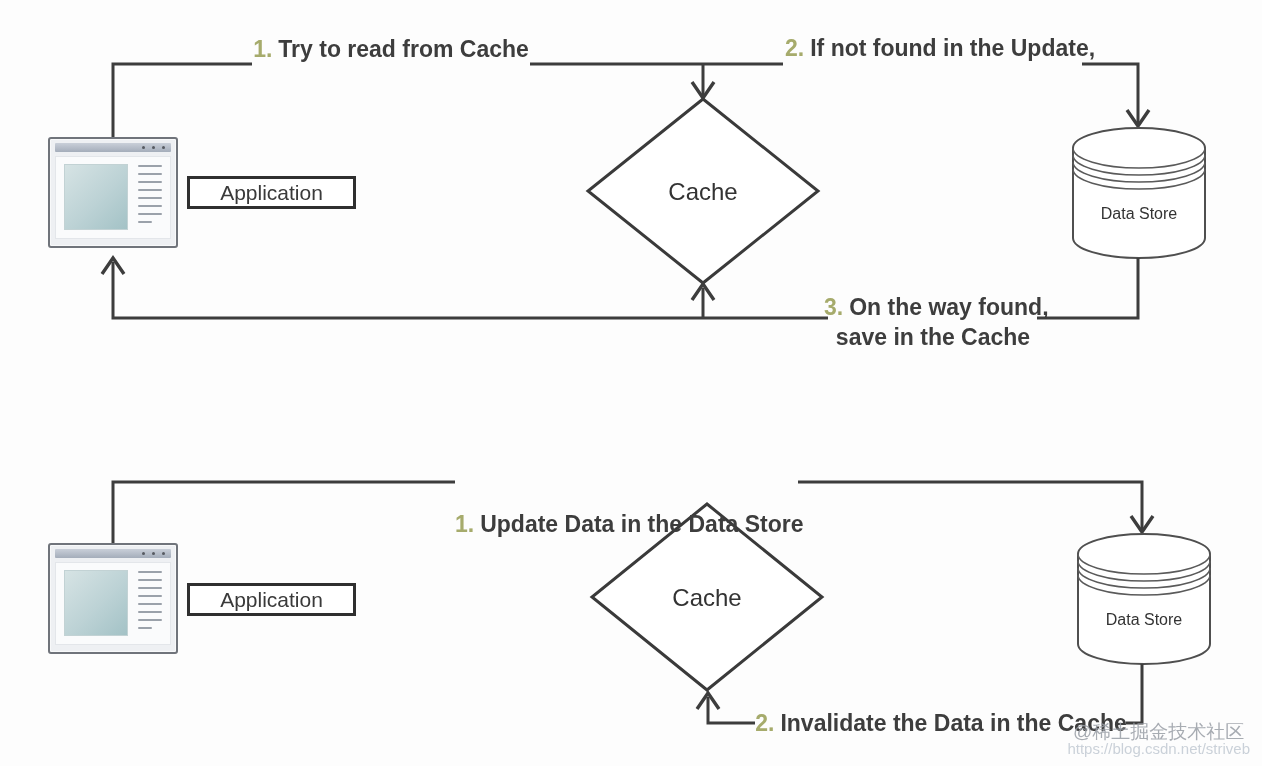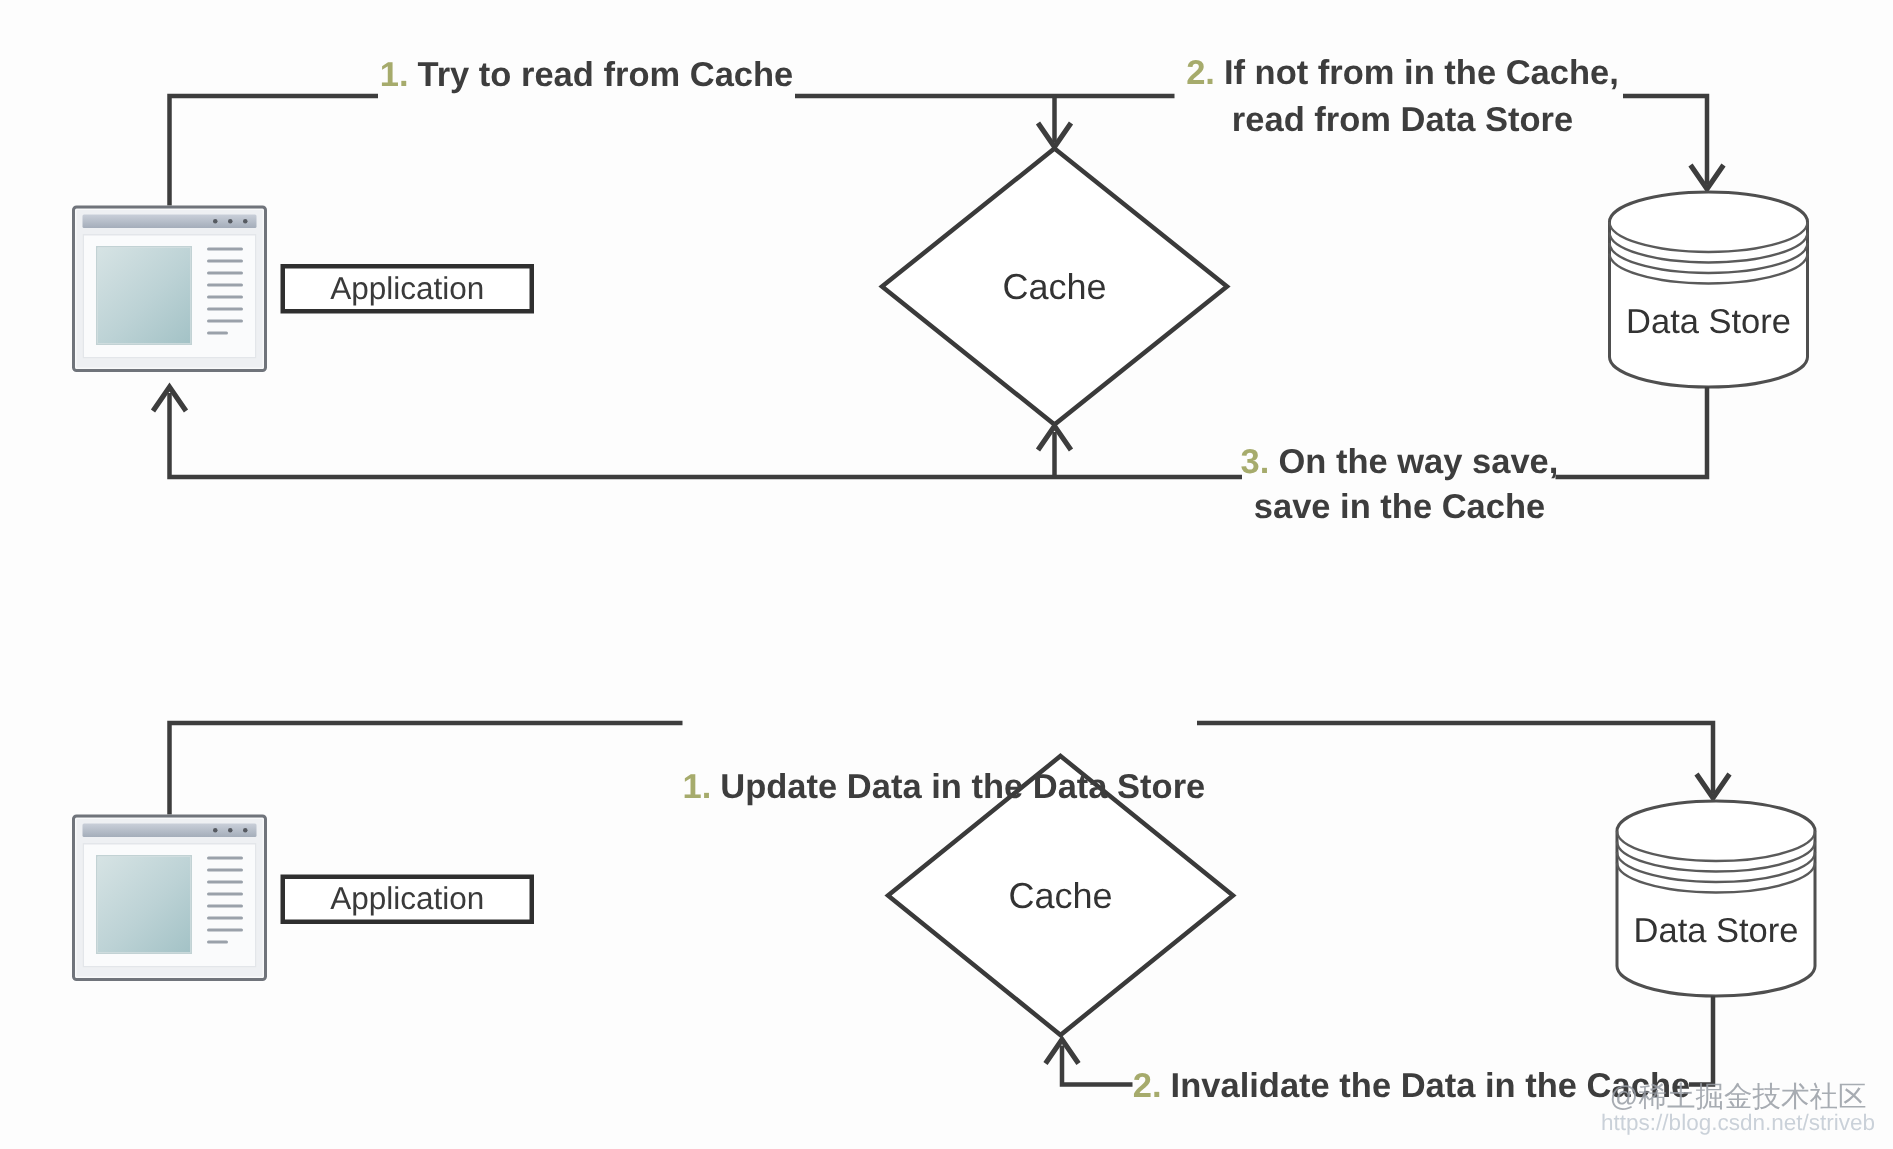--- a/index.html
+++ b/index.html
@@ -14,21 +14,21 @@
   .wire{fill:none;stroke:#3d3d3d;stroke-width:3;}
   .arrowhead{fill:none;stroke:#3d3d3d;stroke-width:3.4;stroke-linejoin:miter;}
   .diamond{fill:#ffffff;stroke:#3a3a3a;stroke-width:3;}
   .cyl{fill:#ffffff;stroke:#4f4f4f;stroke-width:2;}
   .cyl-arc{fill:none;stroke:#5a5a5a;stroke-width:1.6;}
 
   .txt{position:absolute;text-align:center;color:#3d3d3d;}
   .step{font-size:23px;font-weight:bold;line-height:30px;white-space:nowrap;}
   .step .num{color:#a6ab6c;margin-right:6px;}
   .shape-label{font-size:24px;line-height:32px;color:#333;}
-  .ds-label{font-size:23px;}
+  .ds-label{font-size:16px;}
 
   .app-window{
     position:absolute;width:130px;height:111px;box-sizing:border-box;
     background:#eef0f3;border:2px solid #70747b;border-radius:3px;
     padding:2px 5px 5px 5px;
     box-shadow:0 0 0 1px rgba(255,255,255,.6) inset;
   }
   .app-titlebar{
     height:9px;margin-top:2px;border-radius:1px;
     background:linear-gradient(#c9cfd9,#a4adba);
@@ -130,26 +130,25 @@
       </div>
     </div>
   </div>
   <div class="app-label" style="left:187px;top:176px;">Application</div>
 
   <div class="txt step" style="left:250px;top:34px;width:282px;">
     <span class="num">1.</span><span>Try to read from Cache</span>
   </div>
 
   <div class="txt step" style="left:785px;top:33px;width:300px;line-height:31px;">
-    <div><span class="num">2.</span><span>If not from in the Cache,</span></div>
-    <div>read from Data Store</div>
+    <div><span class="num">2.</span><span>If not found in the Update,</span></div>
   </div>
 
   <div class="txt step" style="left:824px;top:292px;width:218px;">
-    <div><span class="num">3.</span><span>On the way save,</span></div>
+    <div><span class="num">3.</span><span>On the way found,</span></div>
     <div>save in the Cache</div>
   </div>
 
   <div class="txt shape-label" style="left:588px;top:176px;width:230px;">Cache</div>
   <div class="txt shape-label ds-label" style="left:1073px;top:198px;width:132px;">Data Store</div>
 
   <div class="app-window" style="left:48px;top:543px;">
     <div class="app-titlebar">
       <span class="dot"></span>
       <span class="dot"></span>

